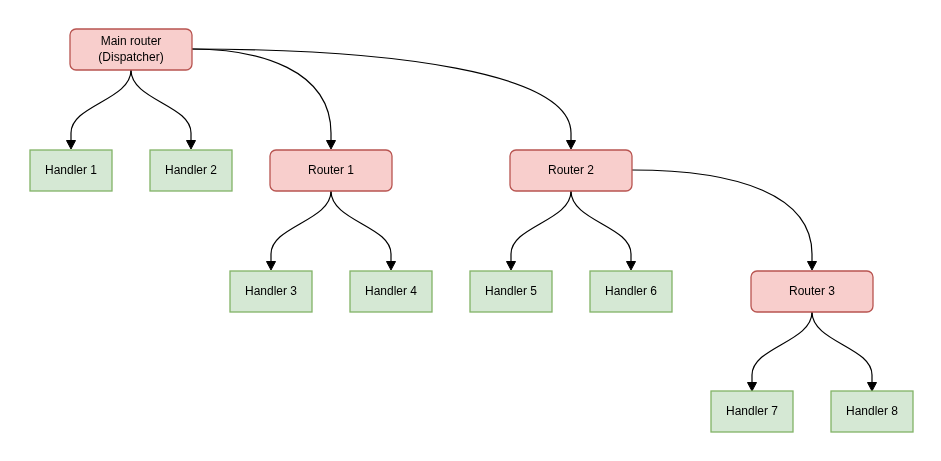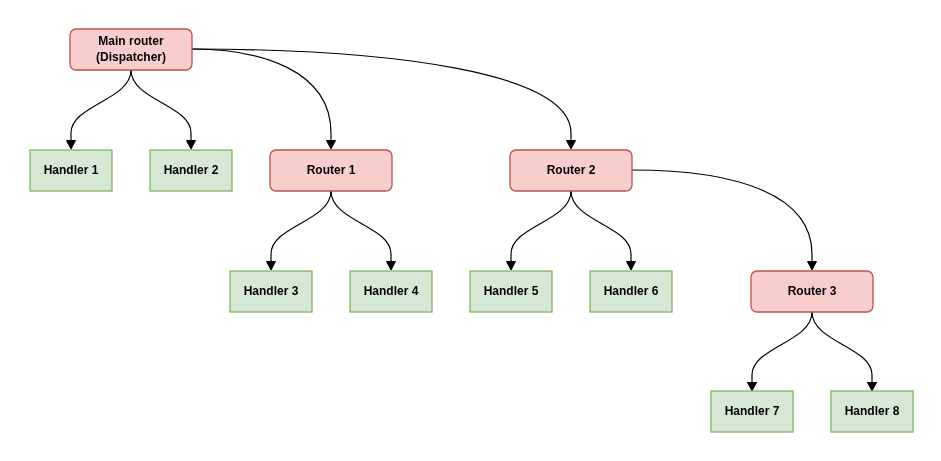--- a/index.html
+++ b/index.html
@@ -11,21 +11,20 @@
     width: 941px;
     height: 461px;
     font-family: "Liberation Sans", sans-serif;
     overflow: hidden;
   }
   #diagram-root {
     position: relative;
     width: 941px;
     height: 461px;
     background: #ffffff;
-    font-weight: bold;
   }
   svg#diagram-svg {
     position: absolute;
     top: 0;
     left: 0;
     width: 941px;
     height: 461px;
     display: block;
   }
   .node-label {

